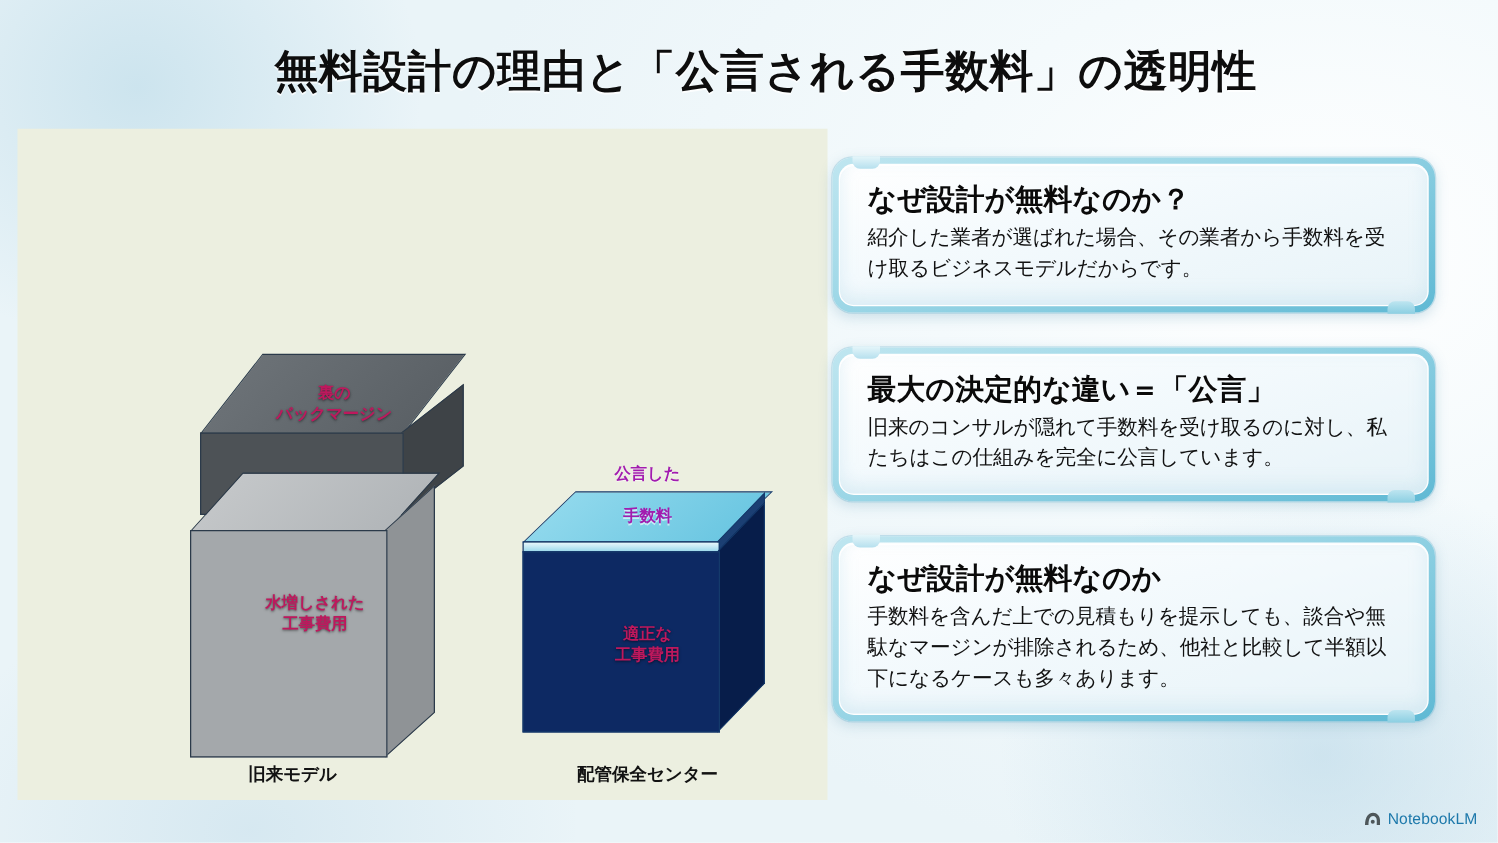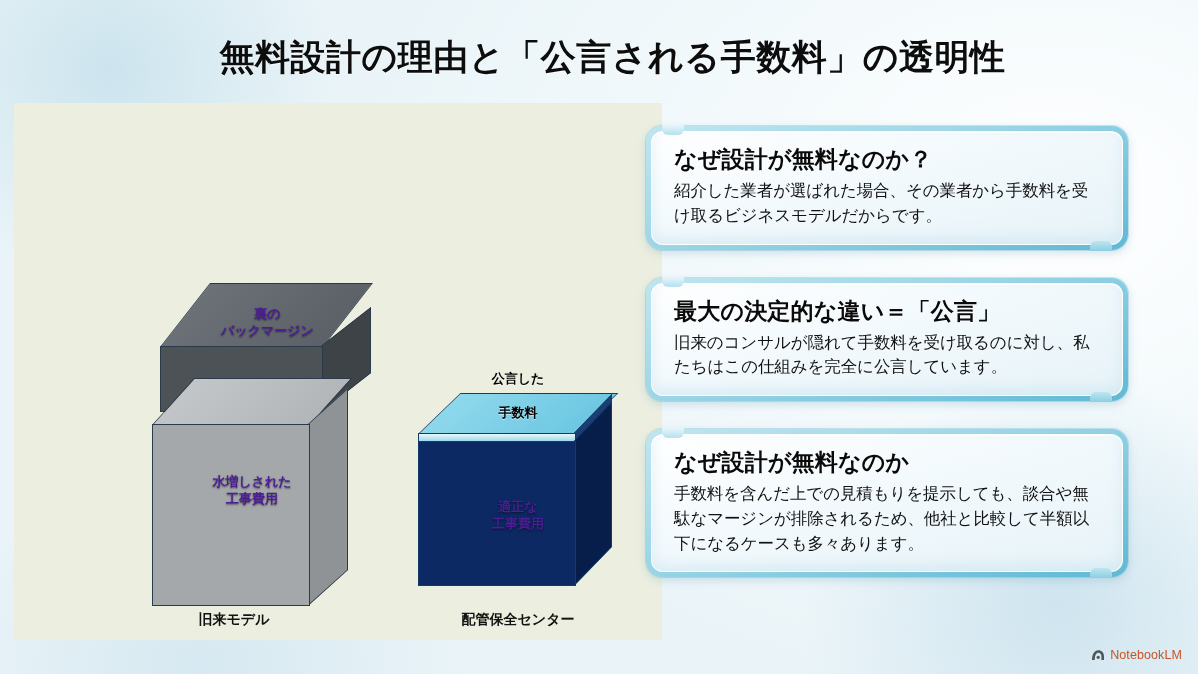--- a/index.html
+++ b/index.html
@@ -119,46 +119,46 @@
     background: #071d4a;
     border: 1.5px solid #143a6b;
     transform: skewY(-46deg);
     transform-origin: top left;
   }
 
   .face-label {
     position: absolute; left: 0; width: 100%;
     text-align: center;
     font-size: 13px; font-weight: bold; line-height: 1.32;
-    color: #4c1d95;
+    color: #be185d;
     text-shadow: 0 1px 2px rgba(0,0,0,.55);
     pointer-events: none;
   }
   .label-dark   { top: 22px; }
   .label-gray   { top: 95px; }
   .label-navy   { top: 46px; }
 
   .slab-label {
     position: absolute; left: 0; width: 100%;
     text-align: center;
     font-size: 13px; font-weight: bold; line-height: 1.3;
-    color: #000000;
+    color: #a21caf;
     text-shadow: 0 1px 0 rgba(255,255,255,.6);
     pointer-events: none;
   }
 
   .caption {
     position: absolute;
     text-align: center;
     font-size: 14px; font-weight: bold;
     color: #121212;
   }
 
   
-  .cards { position: absolute; left: 646px; top: 126px; width: 482px; }
+  .cards { position: absolute; left: 666px; top: 126px; width: 482px; }
 
   .card {
     position: relative;
     margin-bottom: 28px;
     padding: 5px;
     border-radius: 16px;
     background: linear-gradient(160deg, #bfe6f0 0%, #9bd6e6 42%, #5fb9d4 100%);
     box-shadow: 0 3px 10px rgba(90,150,180,.28),
                 0 0 0 1px rgba(120,190,215,.35);
   }
@@ -188,21 +188,21 @@
   }
   .card-body {
     font-size: 16.5px; color: #111111; line-height: 1.5;
     letter-spacing: -.1px;
   }
 
   
   .watermark {
     position: absolute; right: 16px; bottom: 12px;
     display: flex; align-items: center; gap: 5px;
-    font-size: 12.5px; color: #c2410c; letter-spacing: .1px;
+    font-size: 12.5px; color: #0369a1; letter-spacing: .1px;
     opacity: .88;
   }
   .watermark svg { display: block; }
 </style>
 </head>
 <body>
 
 <div class="bg-glow-tl"></div>
 <div class="bg-glow-br"></div>
 <div class="bg-glow-bl"></div>

